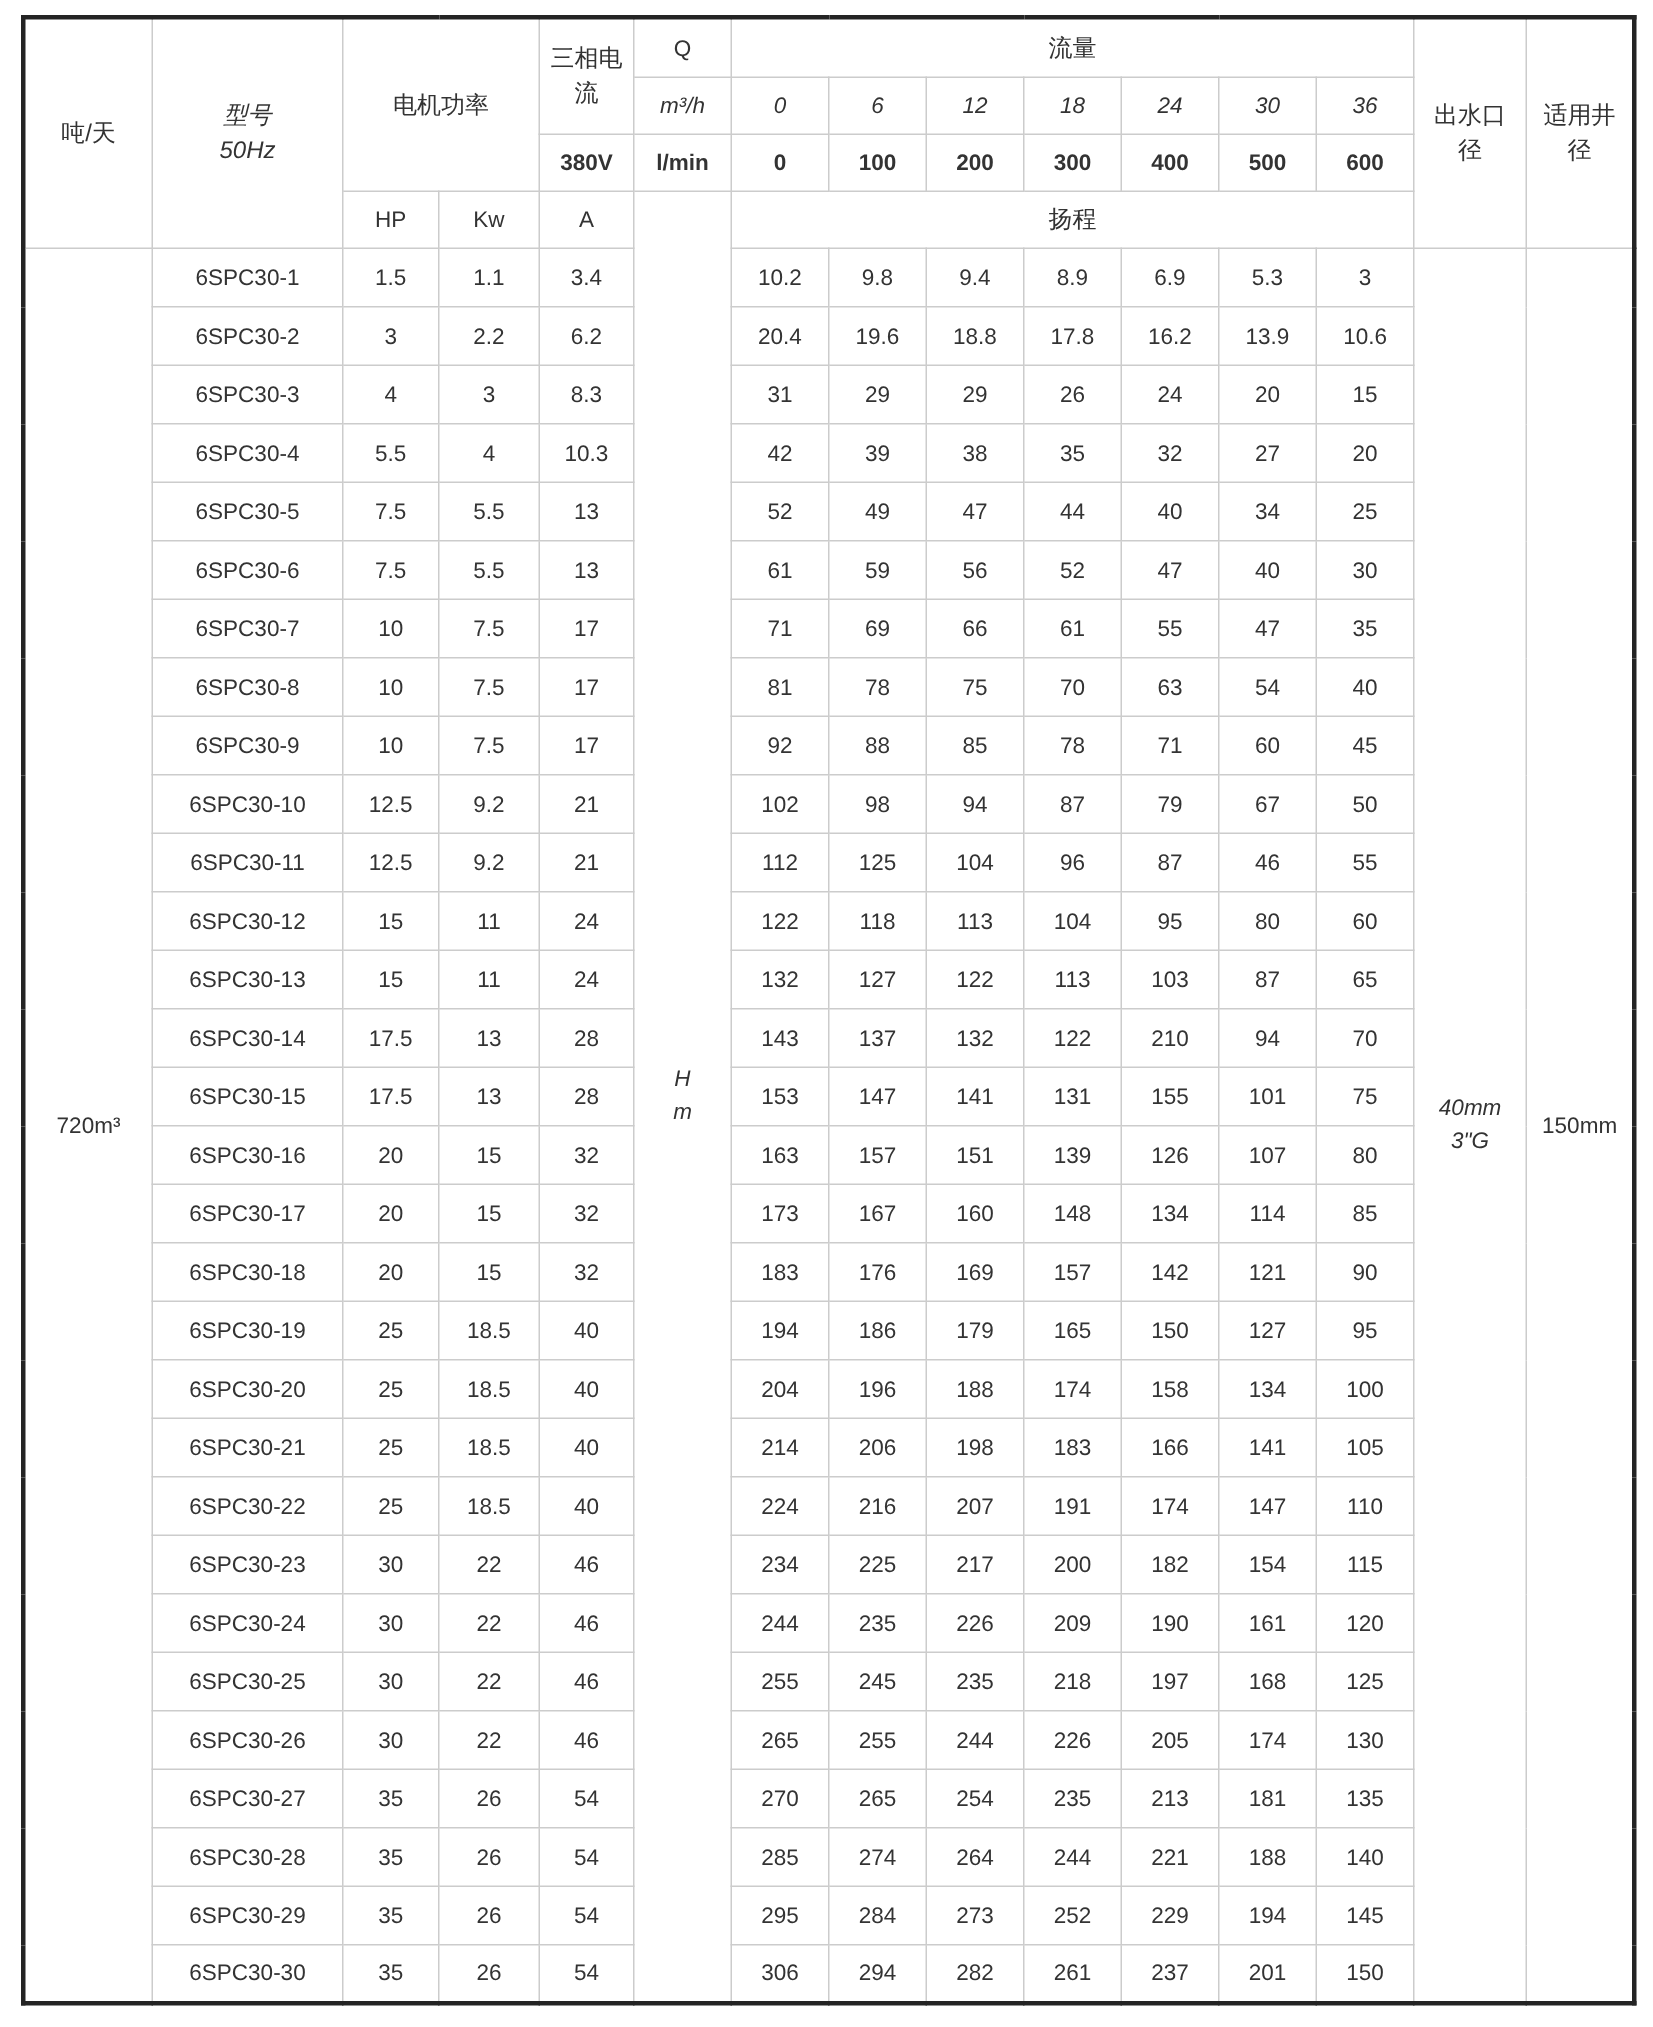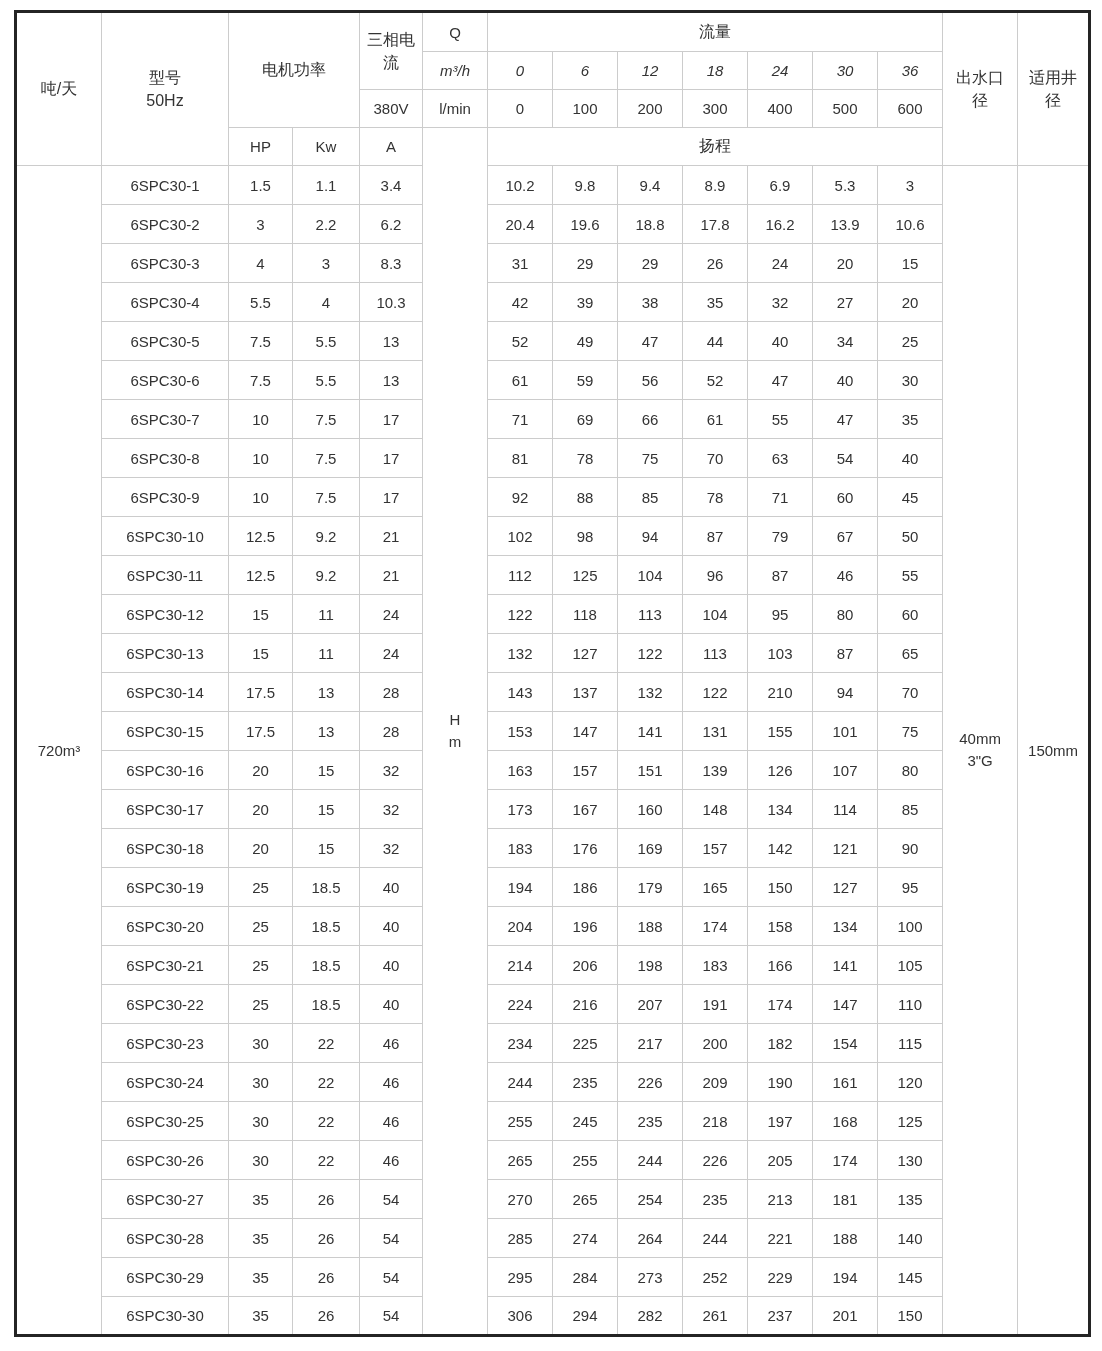--- a/index.html
+++ b/index.html
@@ -19,27 +19,27 @@
   table.spec td {
     border: 1px solid #cccccc;
     text-align: center;
     vertical-align: middle;
     padding: 0;
     overflow: hidden;
     background: #ffffff;
   }
   tr.hr1 { height: 40px; }
   tr.hr2 { height: 38px; font-style: italic; }
-  tr.hr3 { height: 38px; }
+  tr.hr3 { height: 38px; font-weight: bold; }
   tr.hr4 { height: 38px; }
   tr.data-row { height: 39px; }
   .cjk { font-size: 16px; }
   .wrap52 { width: 52px; margin: 0 auto; line-height: 1.45; word-break: break-all; }
   .wrap56 { width: 56px; margin: 0 auto; line-height: 1.45; word-break: break-all; text-align: center; }
-  .two-line div { line-height: 1.45; }
+  .two-line div { line-height: 1.45; font-style: italic; }
 </style>
 </head>
 <body>
 
 <table class="spec">
   <colgroup>
     <col style="width:86px">
       <col style="width:127px">
       <col style="width:64px">
       <col style="width:67px">

